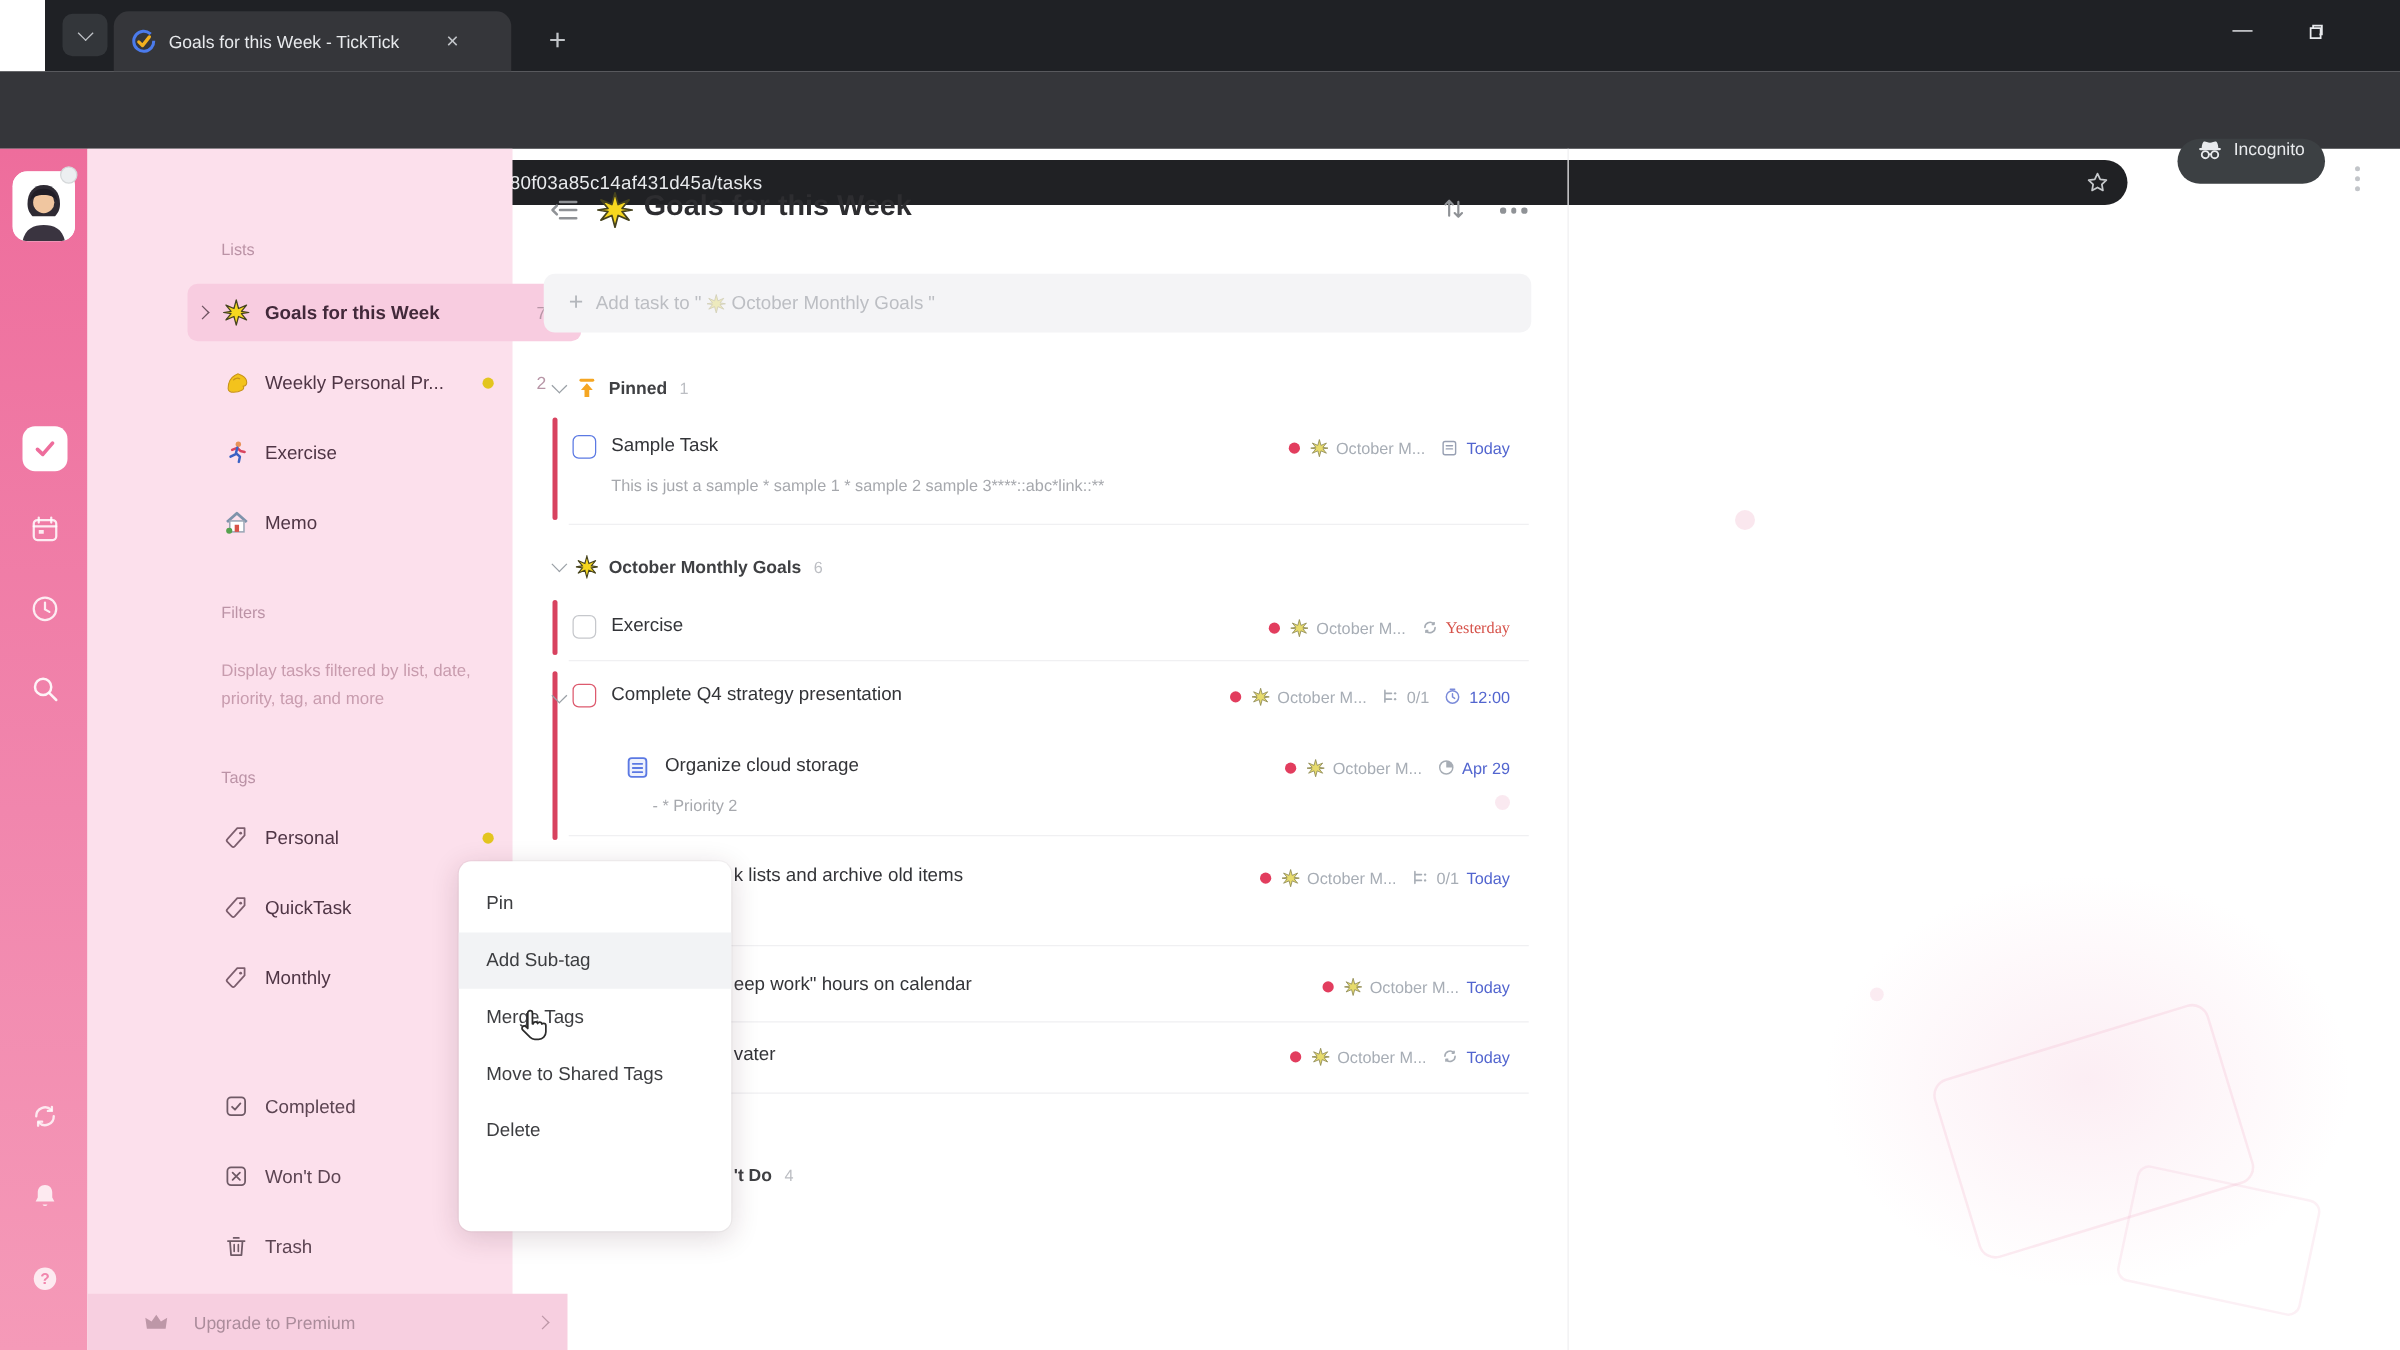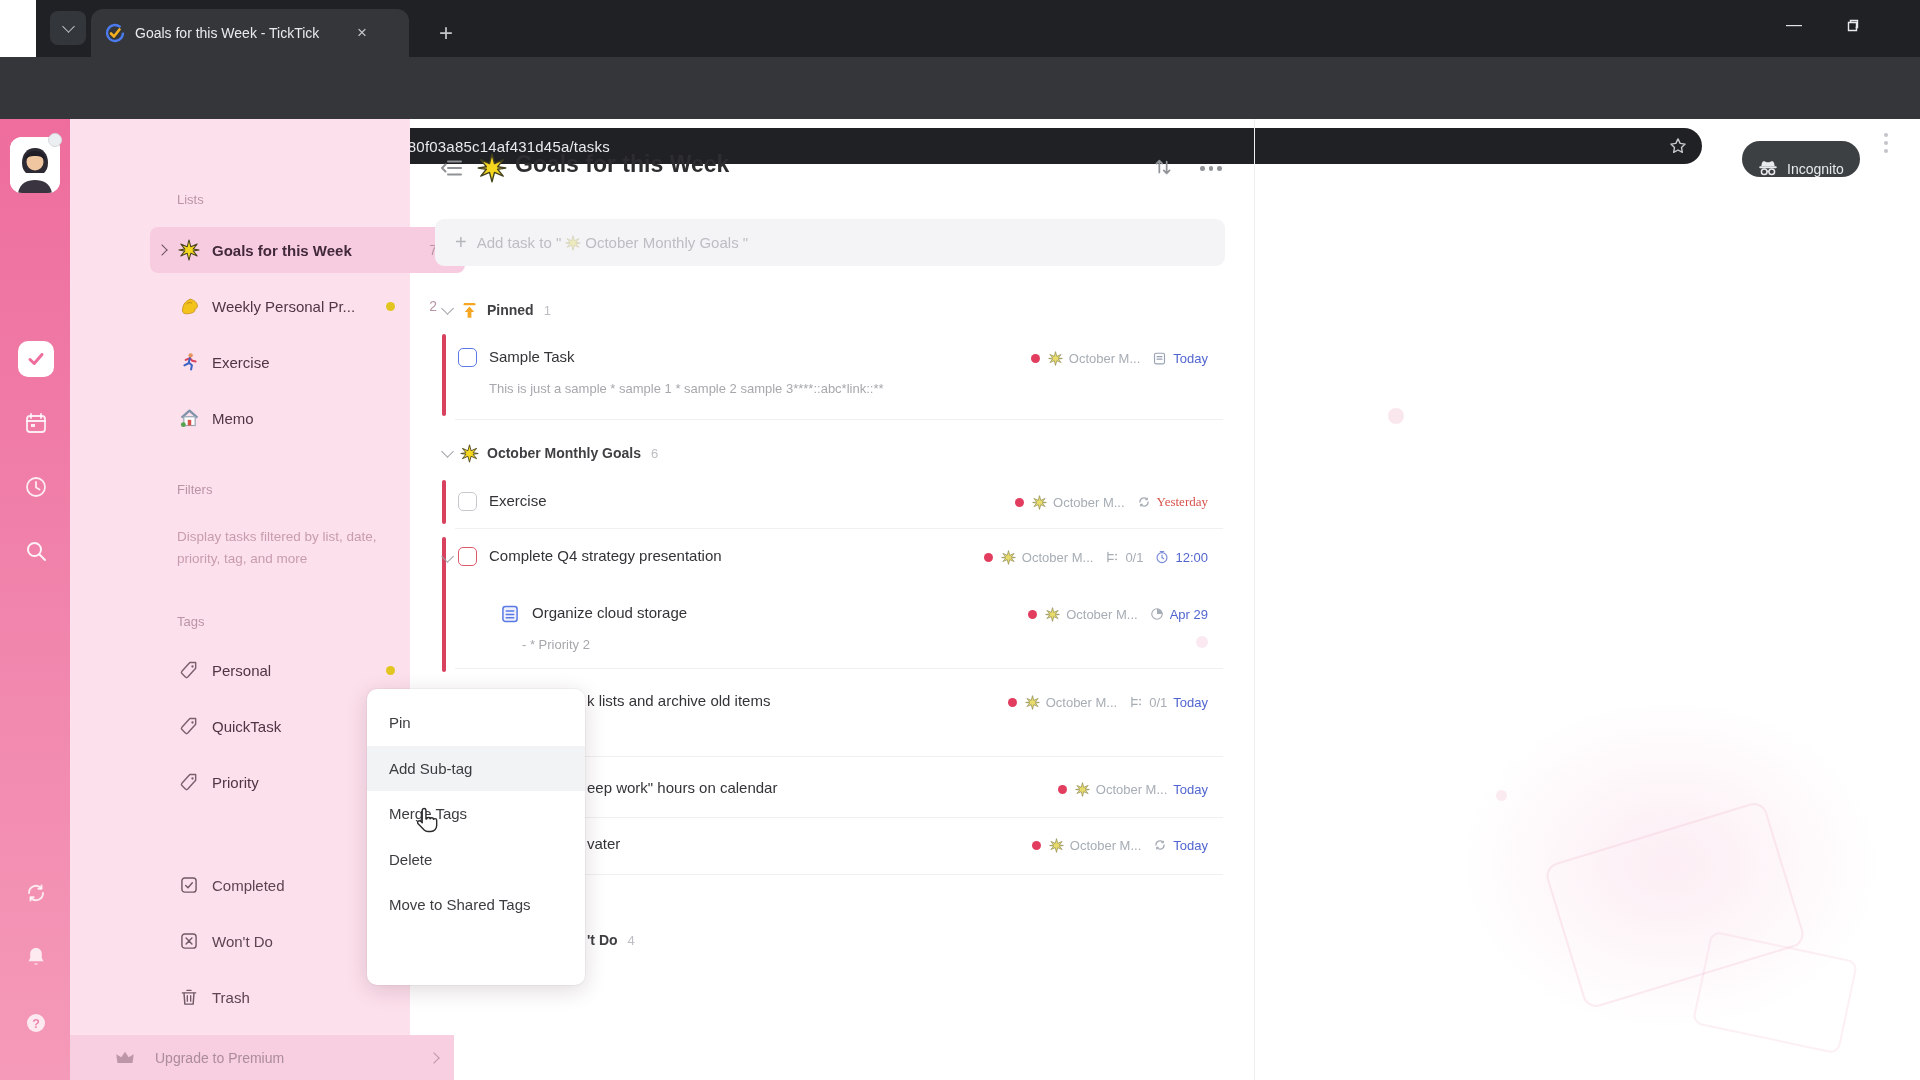--- a/index.html
+++ b/index.html
@@ -21,22 +21,22 @@
     display:flex; align-items:center; justify-content:center; border-radius:50%; }
   #win-min { left:1738px; top:16px; color:#e8eaed; font-size:16px; width:40px; text-align:center; }
   #win-restore { left:1808px; top:18px; }
   #win-close { left:1872px; top:12px; color:#e8eaed; font-size:22px; width:40px; text-align:center; }
 
   #toolbar { left:0; top:57px; width:1920px; height:62px; background:#35363a; }
   .navbtn { top:72px; width:34px; height:34px; display:flex; align-items:center; justify-content:center; }
   #urlbar { left:170px; top:71px; width:1532px; height:36px; border-radius:18px; background:#202124;
     display:flex; align-items:center; padding:0 14px; }
   #url-text { color:#e8eaed; font-size:15px; margin-left:12px; letter-spacing:.2px; flex:1; }
-  #incog { left:1742px; top:84px; height:36px; border-radius:18px; background:#3c4043; display:flex;
-    align-items:flex-end; padding:0 16px; gap:9px; }
+  #incog { left:1742px; top:54px; height:36px; border-radius:18px; background:#3c4043; display:flex;
+    align-items:flex-start; padding:0 16px; gap:9px; }
   #incog span { color:#e8eaed; font-size:14px; }
   #kebab { left:1884px; top:76px; display:flex; flex-direction:column; gap:4px; align-items:center; }
   #kebab i { width:4px; height:4px; border-radius:50%; background:#c2c5c9; }
 
   
   #rail { left:0; top:119px; width:70px; height:961px;
     background:linear-gradient(180deg,#ee6d9c 0%,#f186ad 55%,#f59ab8 100%); }
   #avatar { left:10px; top:137px; width:50px; height:56px; border-radius:12px; background:#fff; overflow:hidden; }
   #avatar-badge { left:48px; top:133px; width:14px; height:14px; border-radius:50%; background:#eceff1;
     border:1px solid #d5d8da; }
@@ -323,21 +323,21 @@
     <span class="lbl">QuickTask</span>
     <span class="dot" style="background:#e23d5e"></span>
   </div>
   <div class="side-row abs" style="top:640px">
     <span class="icon">
       <svg width="20" height="20" viewBox="0 0 24 24">
           <path d="M13 3h7v7L10.5 20.5a2 2 0 0 1-2.8 0l-4.2-4.2a2 2 0 0 1 0-2.8z" fill="none" stroke="#7d5f6e" stroke-width="1.7" stroke-linejoin="round"></path>
           <circle cx="16.2" cy="7.8" r="1.4" fill="#7d5f6e"></circle>
         </svg>
     </span>
-    <span class="lbl">Priority</span>
+    <span class="lbl">Monthly</span>
     <span class="dot" style="background:#e3c51f"></span>
   </div>
 
   <div class="side-row abs" style="top:743px">
     <span class="icon">
       <svg width="20" height="20" viewBox="0 0 24 24">
           <rect x="3.5" y="3.5" width="17" height="17" rx="3.5" fill="none" stroke="#6f5a66" stroke-width="1.7"></rect>
           <path d="M8 12.5l2.8 2.8 5.2-6" fill="none" stroke="#6f5a66" stroke-width="1.7" stroke-linecap="round" stroke-linejoin="round"></path>
         </svg>
     </span>
@@ -572,21 +572,21 @@
 <div id="dec4" class="abs dec"></div>
 <div id="dec5" class="abs dec"></div>
 <div id="dec1" class="abs dec"></div>
 <div id="dec2" class="abs dec"></div>
 <div id="dec6" class="abs dec"></div>
 
 <div id="menu" class="abs">
   <div class="mitem">Pin</div>
   <div class="mitem hover">Add Sub-tag</div>
   <div class="mitem">Merge Tags</div>
+  <div class="mitem">Move to Shared Tags</div>
   <div class="mitem">Delete</div>
-  <div class="mitem">Move to Shared Tags</div>
 </div>
 
 <div id="cursor" class="abs">
   <svg width="26" height="28" viewBox="0 0 22 24">
     <path d="M8.5 2.2c.9 0 1.6.7 1.6 1.6v7.4h.6c0-.8.7-1.4 1.5-1.4.7 0 1.3.5 1.5 1.2.2-.5.8-.9 1.4-.9.8 0 1.4.5 1.5 1.3.2-.3.7-.6 1.2-.6.8 0 1.5.7 1.5 1.5v4.5c0 2.8-2.2 5-5 5h-2.6c-1.2 0-2.3-.5-3.1-1.3l-5.2-5.2c-.6-.6-.6-1.6 0-2.2.6-.6 1.6-.6 2.2 0l1.3 1.3V3.8c0-.9.7-1.6 1.6-1.6z" fill="#fff" stroke="#2b2b2b" stroke-width="1.2" stroke-linejoin="round"></path>
   </svg>
 </div>
 
 </body></html>

